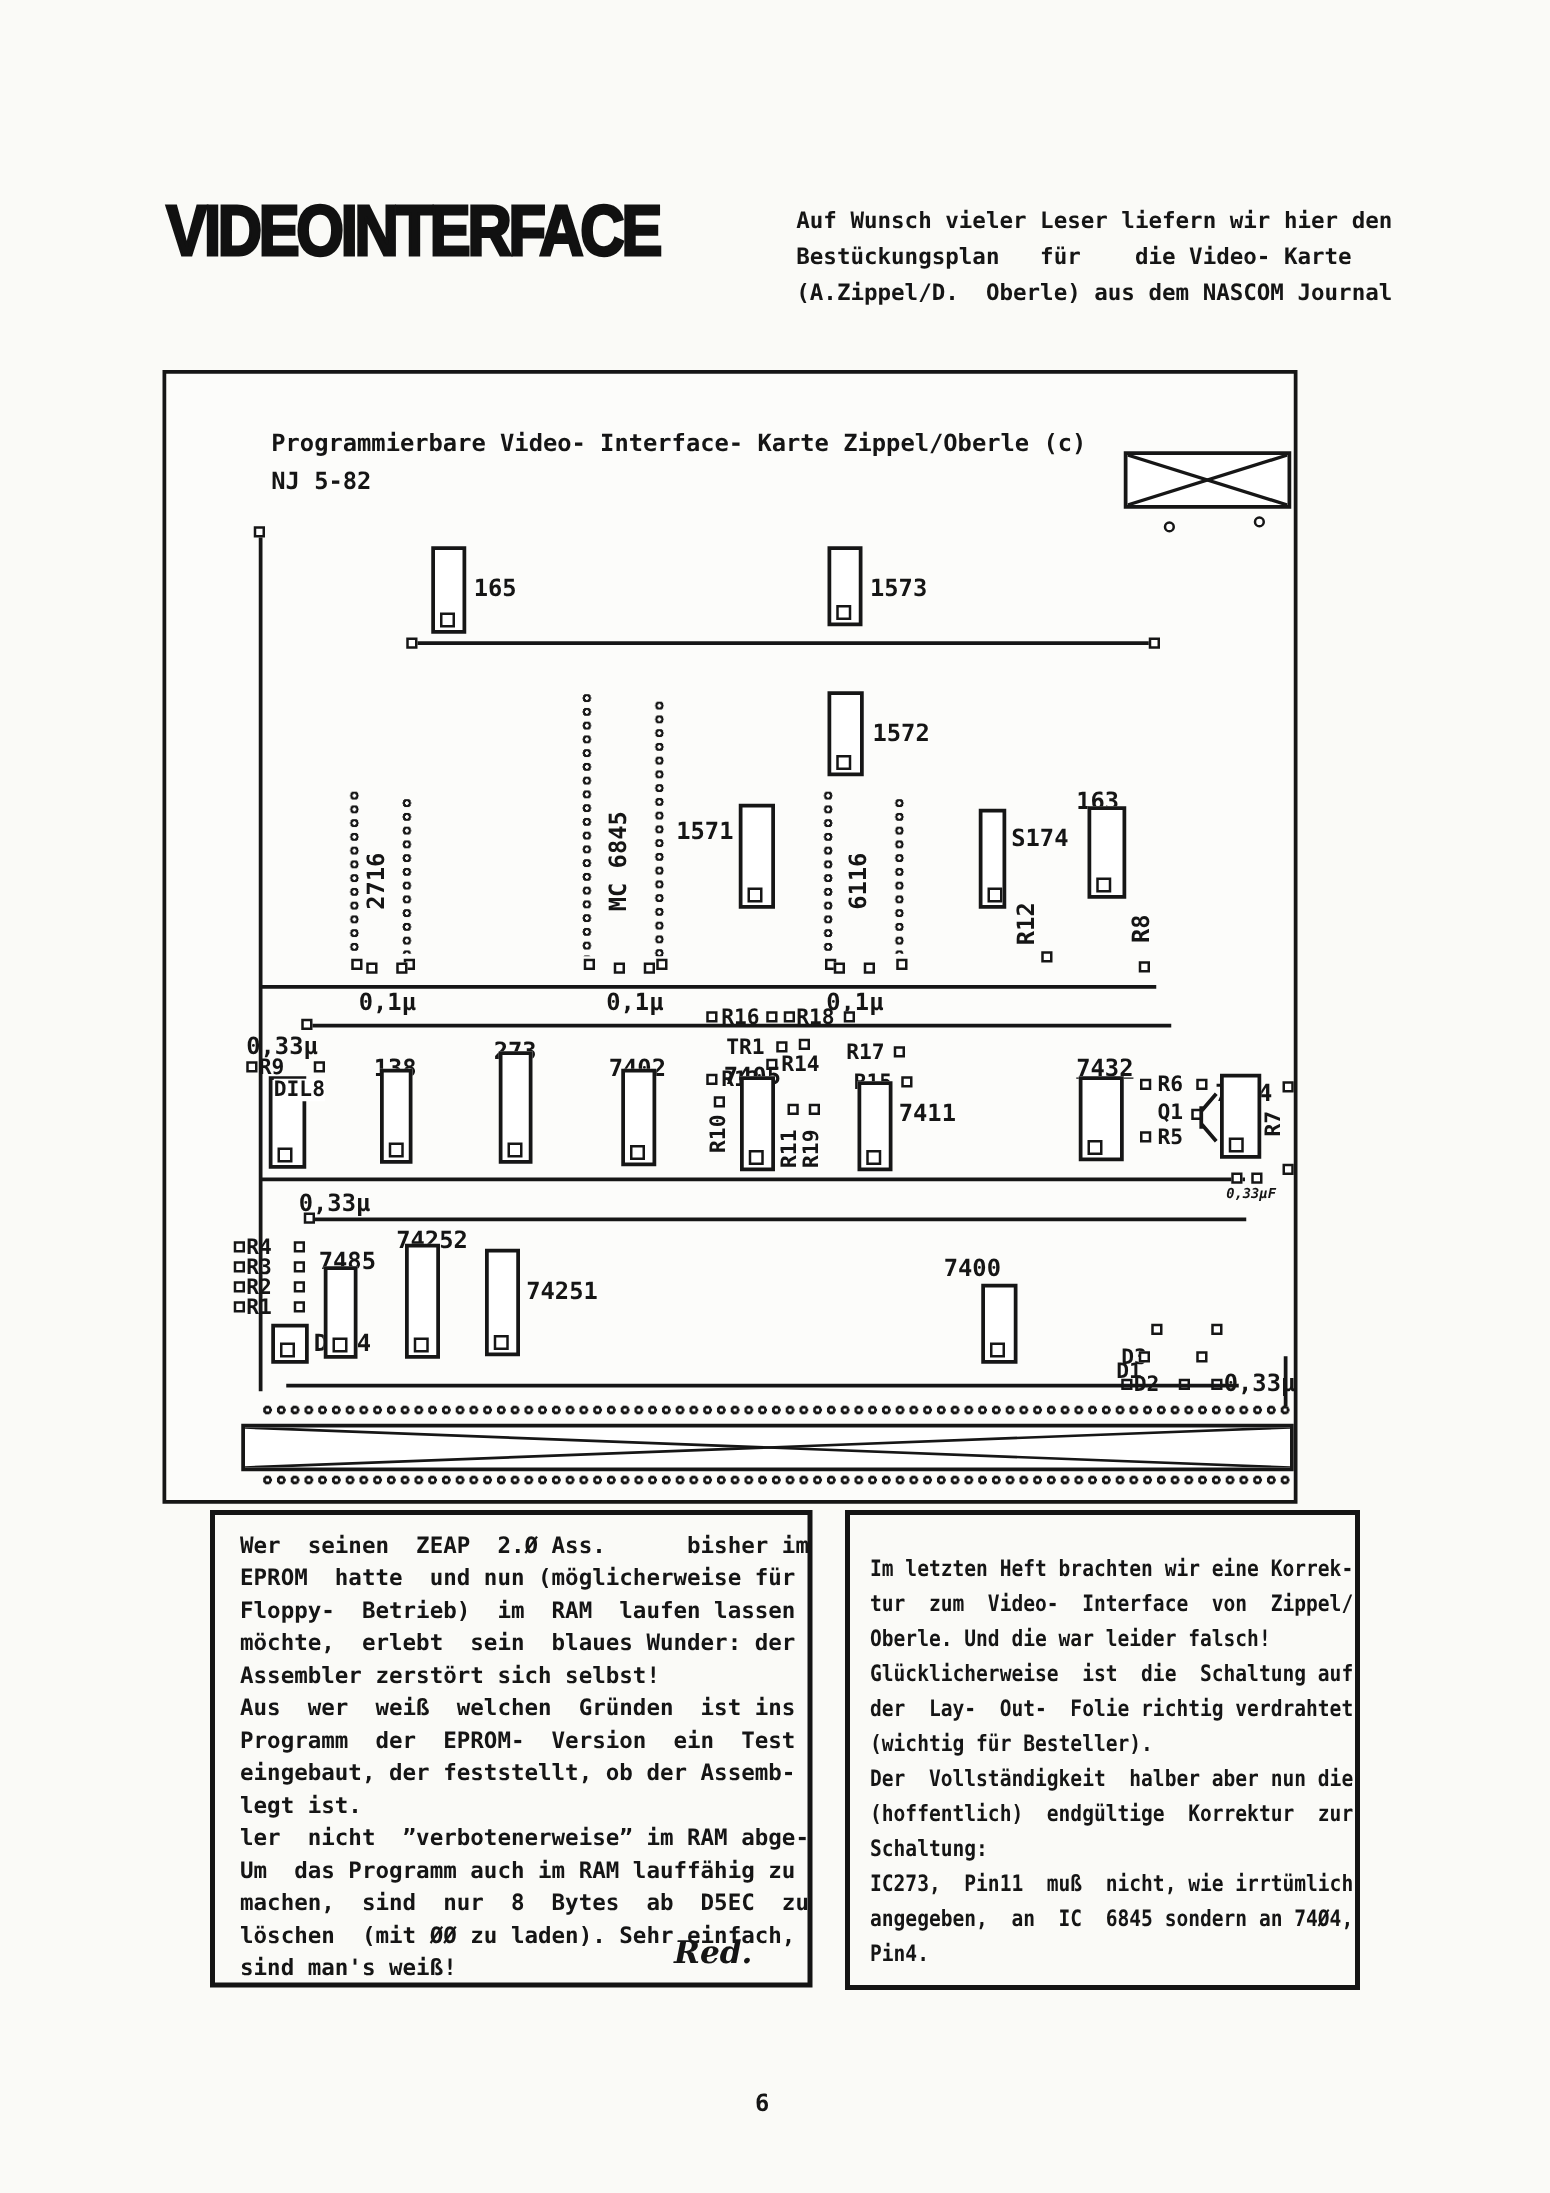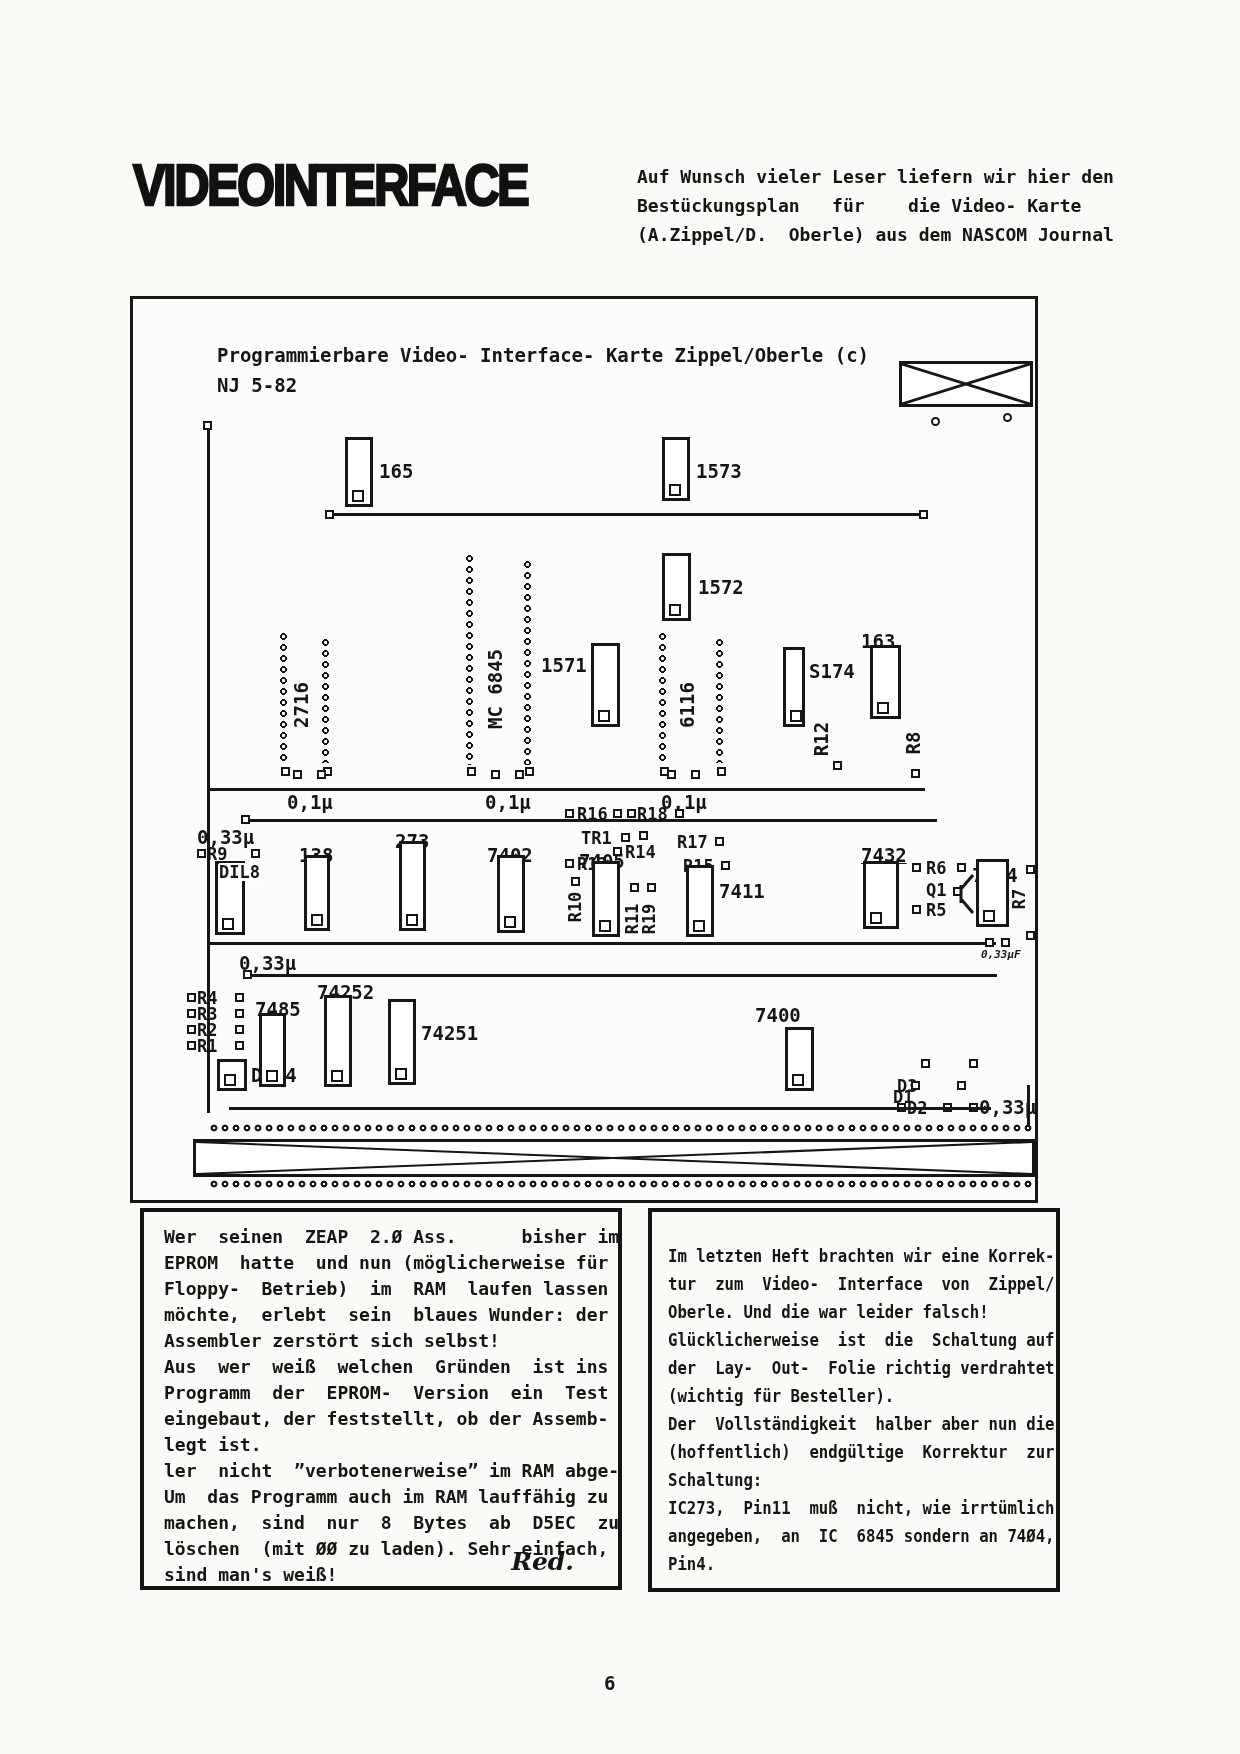--- a/index.html
+++ b/index.html
@@ -39,21 +39,21 @@
   .padr{border-radius:50%;}
   .dotc{position:absolute;width:9px;
     background-image:radial-gradient(circle 3.4px at 4.5px 5.5px,#fff 0 1.4px,#161616 1.5px 3.3px,rgba(0,0,0,0) 3.5px);
     background-size:9px 11px;background-repeat:repeat-y;}
   .dotr{position:absolute;height:10px;
     background-image:radial-gradient(circle 3.5px at 5px 5px,#fff 0 1.4px,#161616 1.5px 3.4px,rgba(0,0,0,0) 3.6px);
     background-size:11px 10px;background-repeat:repeat-x;}
   .xbox{position:absolute;border:3px solid #161616;background:#fff;box-sizing:border-box;}
   .xbox svg{display:block;width:100%;height:100%;}
   
-  .tbox{position:absolute;border:4px solid #141414;background:transparent;box-sizing:border-box;}
+  .tbox{position:absolute;border:4px solid #141414;background:transparent;box-sizing:border-box;margin-left:28px;}
   .tline{position:relative;font:700 18px "DejaVu Sans Mono",monospace;white-space:pre;}
   .leftlines{padding:12px 0 0 20px;}
   .leftlines .tline{line-height:26px;}
   .rightlines{padding:30px 0 0 16px;}
   .rightlines .tline{line-height:28px;transform:scaleX(0.87);transform-origin:left top;}
   .signature{position:absolute;right:44px;bottom:10px;
     font-family:"DejaVu Serif",serif;font-style:italic;font-weight:700;font-size:25px;}
   .pagenum{position:absolute;left:604px;top:1672px;font:700 19px "DejaVu Sans Mono",monospace;}
 </style>
 </head>

